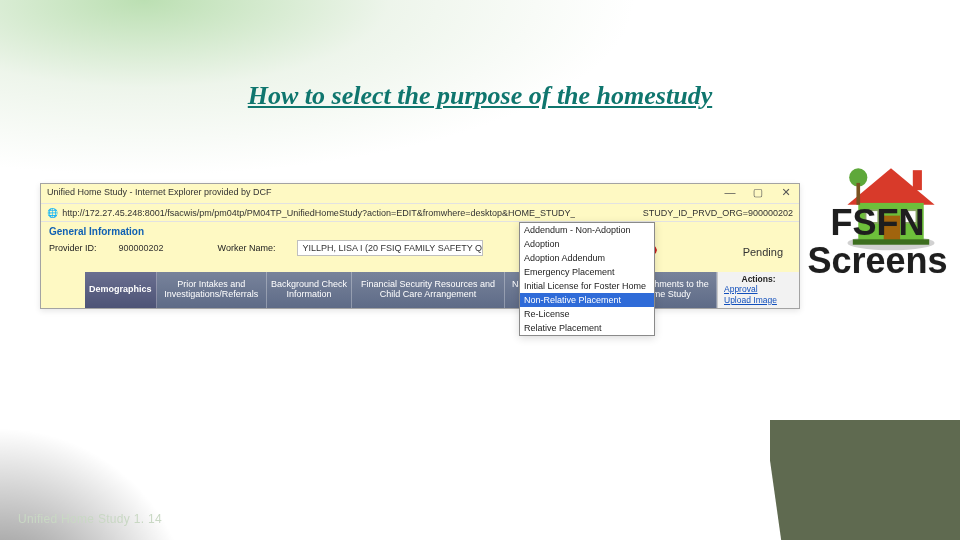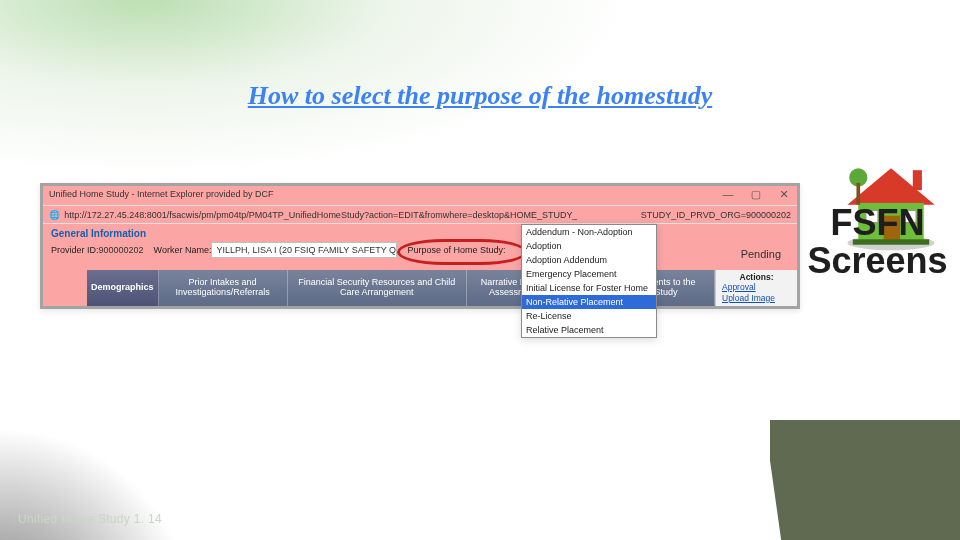--- a/index.html
+++ b/index.html
@@ -20,57 +20,57 @@
   }
   .corner-accent::before {
     content:""; position:absolute; left:0; bottom:-60px; width:300px; height:300px;
     background: #5f6a50; border-radius: 0 0 0 0; transform: rotate(-8deg);
     box-shadow: inset 0 0 0 20px rgba(255,255,255,0);
   }
 
   .title {
     position: absolute; top: 78px; left: 0; width: 100%; text-align: center;
     font-family: Georgia, 'Times New Roman', serif; font-style: italic; font-weight: 700;
-    font-size: 26px; color: #3b82f6; text-decoration: underline; line-height: 1.35;
+    font-size: 26px; color: #0f766e; text-decoration: underline; line-height: 1.35;
   }
 
   .footer {
     position: absolute; left: 18px; bottom: 14px; font-size: 12px; color: #c9d8c4; font-family: Arial, sans-serif; letter-spacing: .3px;
   }
 
   
   .right-block { position: absolute; right: 10px; top: 198px; width: 145px; text-align: center; }
   .right-label {
     font-family: Arial, sans-serif; font-weight: 700; font-size: 36px; color: #1e1e1e; line-height: 1.05;
     text-shadow: 0 0 1px rgba(0,0,0,.2);
     margin-top: 6px;
   }
   .house {
     position: absolute; right: 14px; top: 152px; width: 110px; height: 100px;
   }
 
   
   .shot {
     position: absolute; left: 40px; top: 183px; width: 760px; height: 126px;
-    background: #fca5a5; border: 3px solid #a3a3a3; box-shadow: 0 2px 6px rgba(0,0,0,.1);
+    background: #fef9c3; border: 1px solid #a3a3a3; box-shadow: 0 2px 6px rgba(0,0,0,.1);
     font-family: "Segoe UI", Tahoma, sans-serif; font-size: 9px; color: #333;
   }
   .titlebar { position: relative; height: 20px; border-bottom: 1px solid #e2e2e2; }
   .titlebar .win-title { position: absolute; left: 6px; top: 3px; font-size: 9px; color: #333; }
   .win-btns { position: absolute; right: 4px; top: 2px; display: flex; gap: 10px; font-size: 11px; color: #555; }
   .win-btns span { width: 18px; text-align: center; cursor: default; }
 
   .urlbar { height: 18px; border-bottom: 1px solid #e2e2e2; display: flex; align-items: center; padding: 0 6px; gap: 4px; }
   .url-label { color: #555; position: relative; }
   .url-text { color: #333; white-space: nowrap; overflow: hidden; flex: 0 0 auto; }
   .url-tail { color: #333; }
 
   .section-hdr { padding: 4px 8px 2px; color: #1161b3; font-weight: 700; font-size: 10px; }
 
-  .info-row { display: flex; align-items: center; gap: 0; padding: 0 8px 4px; height: 22px; font-size: 9px; }
+  .info-row { display: flex; align-items: center; gap: 22px; padding: 0 8px 4px; height: 22px; font-size: 9px; }
   .lbl { color: #222; }
   .val { font-weight: 400; text-align: center; }
   .wname {
     display: inline-flex; align-items: center; border: 1px solid #bfbfbf; height: 16px; padding: 0 4px; font-size: 9px;
     background: #fff; width: 186px; overflow: hidden; white-space: nowrap;
   }
 
   .purpose-wrap { position: relative; display: inline-flex; align-items: center; }
   .purpose-lbl { white-space: nowrap; }
   .red-circle {
@@ -176,20 +176,21 @@
       <div class="opt sel">Non-Relative Placement</div>
       <div class="opt">Re-License</div>
       <div class="opt">Relative Placement</div>
     </div>
 
   <span class="status-right">Pending</span>
 
   <div class="tabs" id="tabs" style="right: 82px; margin-left: 44px;">
       <div class="tab active">Demographics</div>
       <div class="tab">Prior Intakes and Investigations/Referrals</div>
+      <div class="tab">Background Check Information</div>
       <div class="tab">Financial Security Resources and Child Care Arrangement</div>
       <div class="tab">Narrative Family Assessment</div>
       <div class="tab">Outcome/ Attachments to the Unified Home Study</div>
     </div>
 
   <div class="actions-panel">
     <div class="hd">Actions:</div>
     <a href="#" class="lnk">Approval</a>
     <a href="#" class="lnk">Upload Image</a>
   </div>

